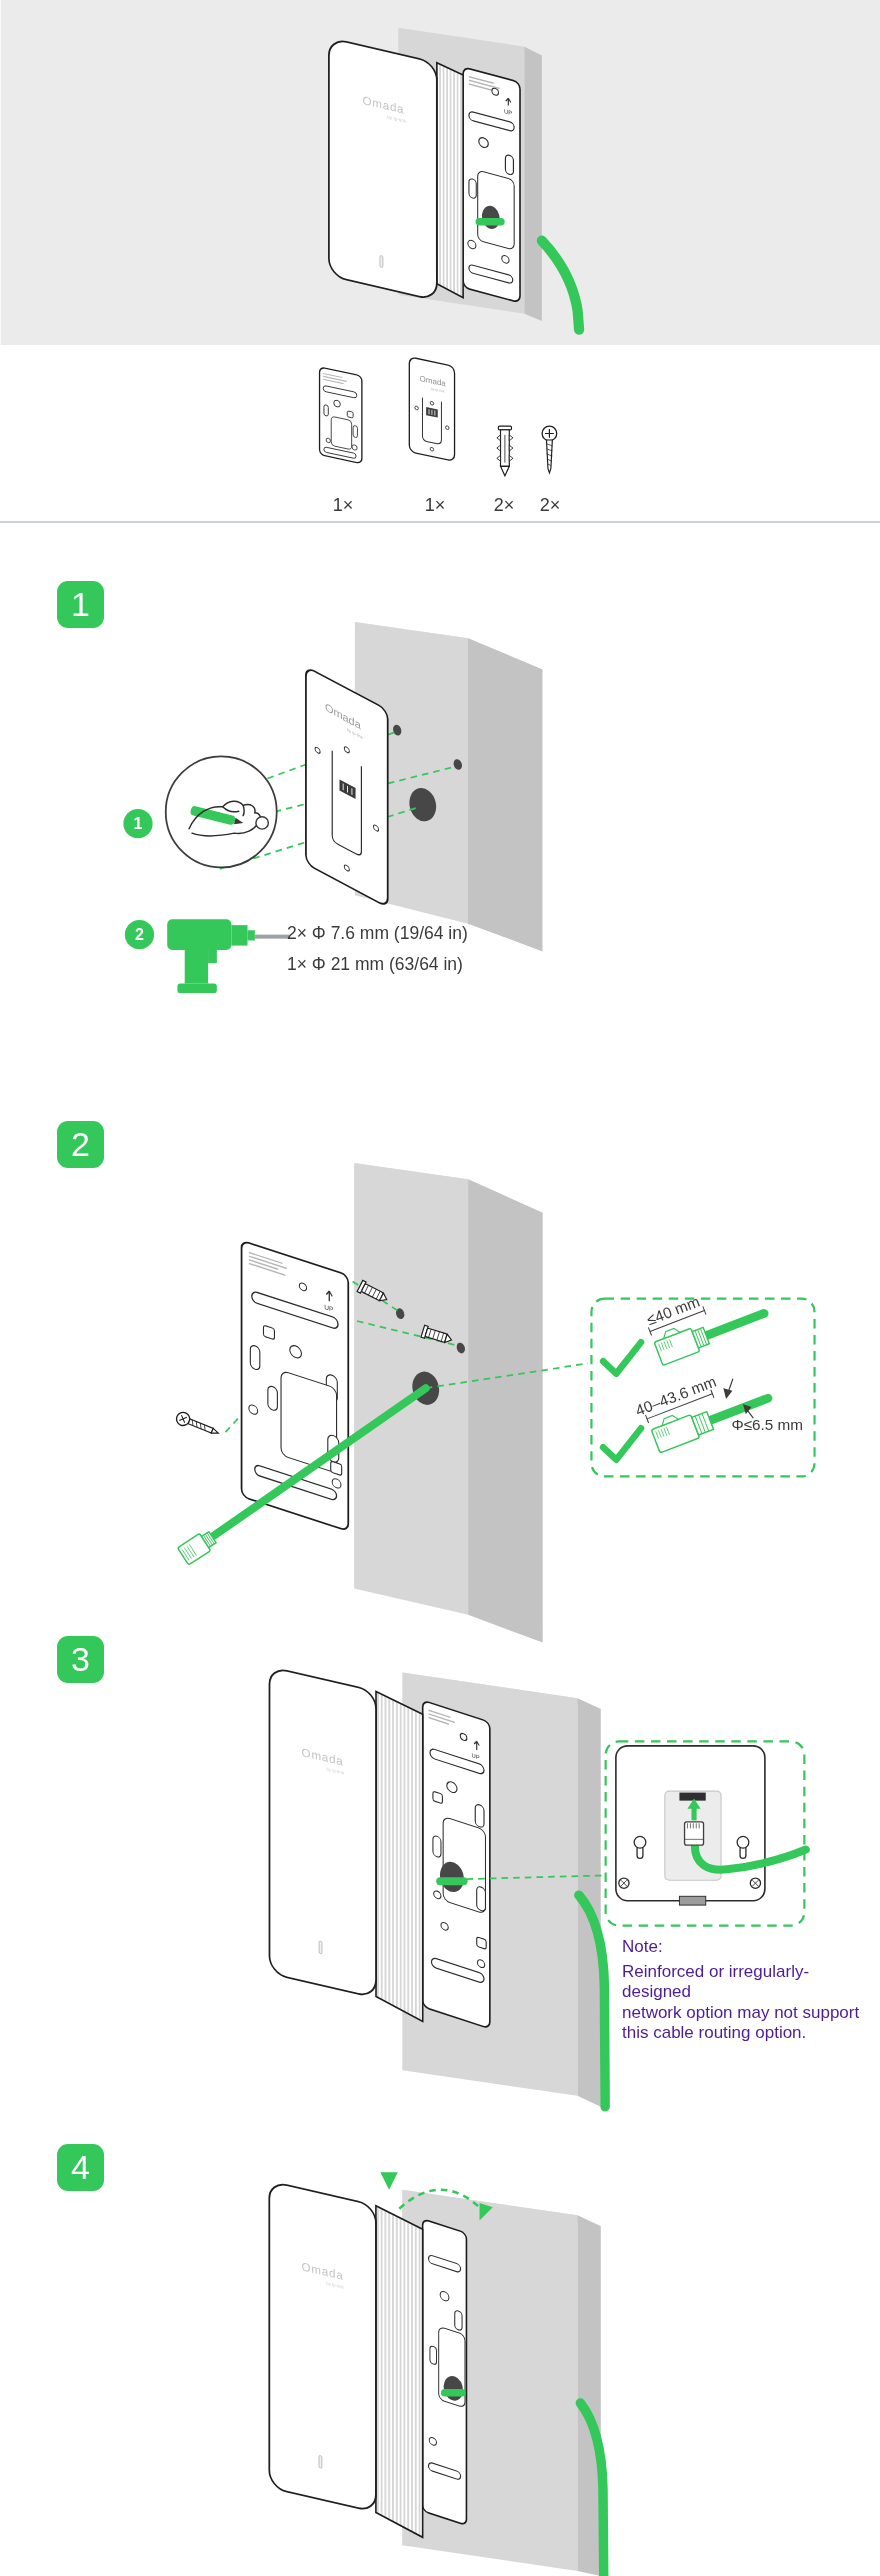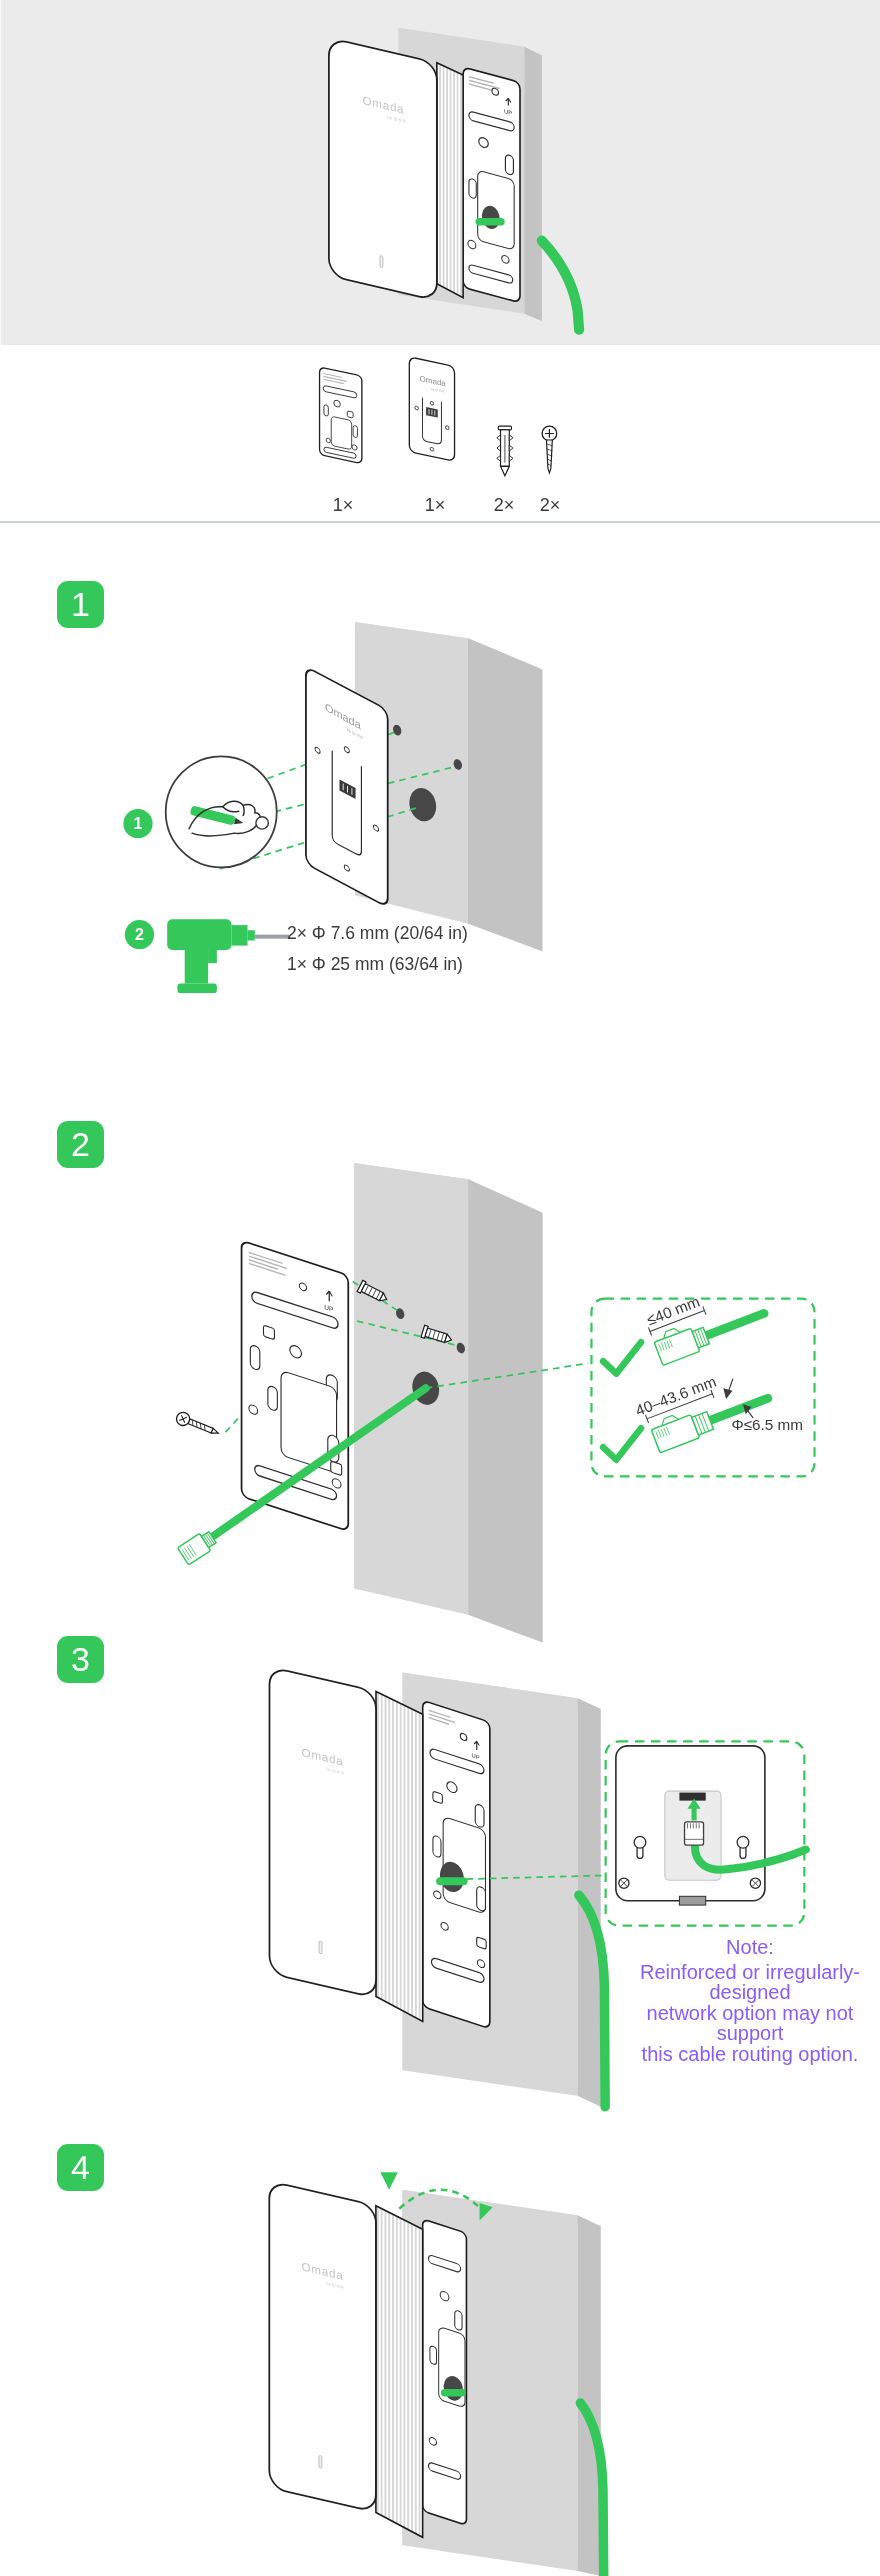--- a/index.html
+++ b/index.html
@@ -5,21 +5,21 @@
   html,body{margin:0;padding:0;background:#fff;}
   body{font-family:"Liberation Sans","DejaVu Sans",sans-serif;}
   .page{position:relative;width:881px;height:2576px;background:#ffffff;overflow:hidden;}
   svg{position:absolute;overflow:visible;display:block;}
   svg text{font-family:"Liberation Sans","DejaVu Sans",sans-serif;}
   .step-badge{position:absolute;left:57px;width:47px;height:47px;border-radius:11px;
     background:#34c759;color:#fff;font-size:34px;display:flex;align-items:center;justify-content:center;}
   .qty{position:absolute;top:495px;font-size:18px;color:#3a3a3a;transform:translateX(-50%);}
   .divider{position:absolute;left:0;top:521px;width:881px;height:1.5px;background:#ccd3d7;}
   .spec-line{position:absolute;left:287px;font-size:17.5px;color:#3b3b3b;white-space:nowrap;}
-  .note-block{position:absolute;left:622px;top:1937px;width:256px;font-size:20px;color:#8b5cf6;line-height:20.5px;text-align:center;}
+  .note-block{position:absolute;left:622px;top:1937px;width:256px;font-size:17px;color:#4c1d95;line-height:20.5px;}
   .note-title{margin-bottom:4.4px;}
   .outline{fill:#fff;stroke:#1d1d1d;}
   .thin{stroke:#2a2a2a;fill:#fff;}
   .micro{fill:#b5b5b5;}
   .gdash{stroke:#34c759;stroke-width:2.4;fill:none;stroke-dasharray:9 7;}
   .cable{stroke:#34c759;fill:none;stroke-linecap:round;}
   .dark-hole{fill:#474747;}
 </style>
 </head>
 <body>
@@ -175,22 +175,22 @@
     <g transform="translate(78,402)">
       <rect x="120" y="33" width="48" height="5.5" fill="#9ba1a5"></rect>
       <rect x="0" y="12" width="88" height="42" rx="7" fill="#34c759"></rect>
       <rect x="88" y="20" width="22" height="28" fill="#34c759"></rect>
       <rect x="110" y="27" width="10" height="14" fill="#34c759"></rect>
       <rect x="24" y="54" width="32" height="46" fill="#34c759"></rect>
       <rect x="56" y="54" width="12" height="18" fill="#34c759"></rect>
       <rect x="14" y="100" width="54" height="13" rx="4" fill="#34c759"></rect>
     </g>
   </svg>
-  <div class="spec-line" style="top:923px">2× Φ 7.6 mm (20/64 in)</div>
-  <div class="spec-line" style="top:954px">1× Φ 25 mm (63/64 in)</div>
+  <div class="spec-line" style="top:923px">2× Φ 7.6 mm (19/64 in)</div>
+  <div class="spec-line" style="top:954px">1× Φ 21 mm (63/64 in)</div>
 
   <div class="step-badge" style="top:1121px">2</div>
   <svg style="left:110px;top:1147px" width="497" height="519" viewBox="0 0 680 710">
     <g>
       <polygon points="334,22 490,44 592,90 436,68" fill="#e4e4e4"></polygon>
       <polygon points="334,22 490,44 490,640 334,604" fill="#d7d7d7"></polygon>
       <polygon points="490,44 592,90 592,678 490,640" fill="#c3c3c3"></polygon>
     </g>
     <ellipse class="dark-hole" cx="397" cy="228" rx="5.5" ry="7.5" transform="rotate(-18 397 228)"></ellipse>
     <ellipse class="dark-hole" cx="480" cy="275" rx="5.5" ry="7.5" transform="rotate(-18 480 275)"></ellipse>

